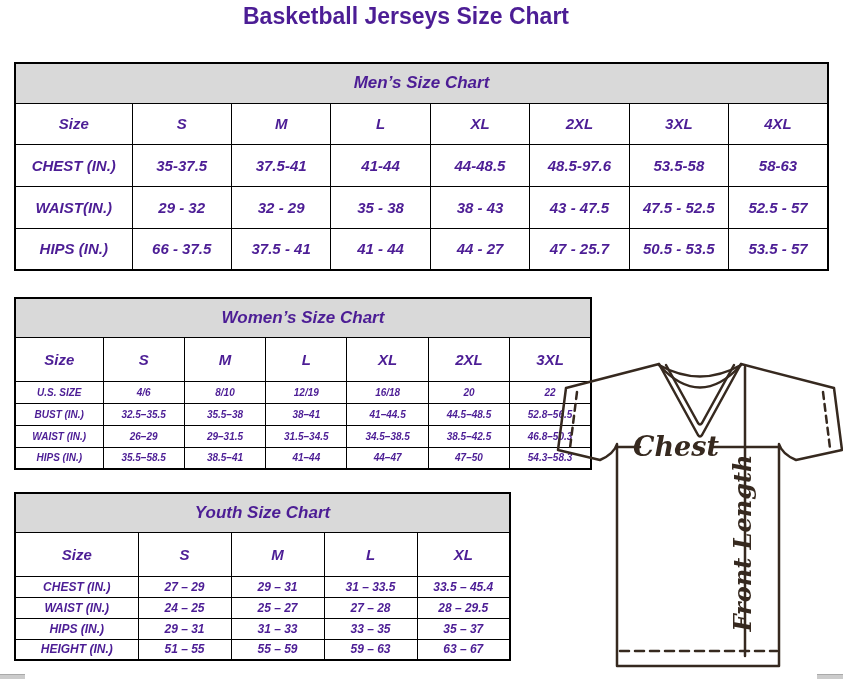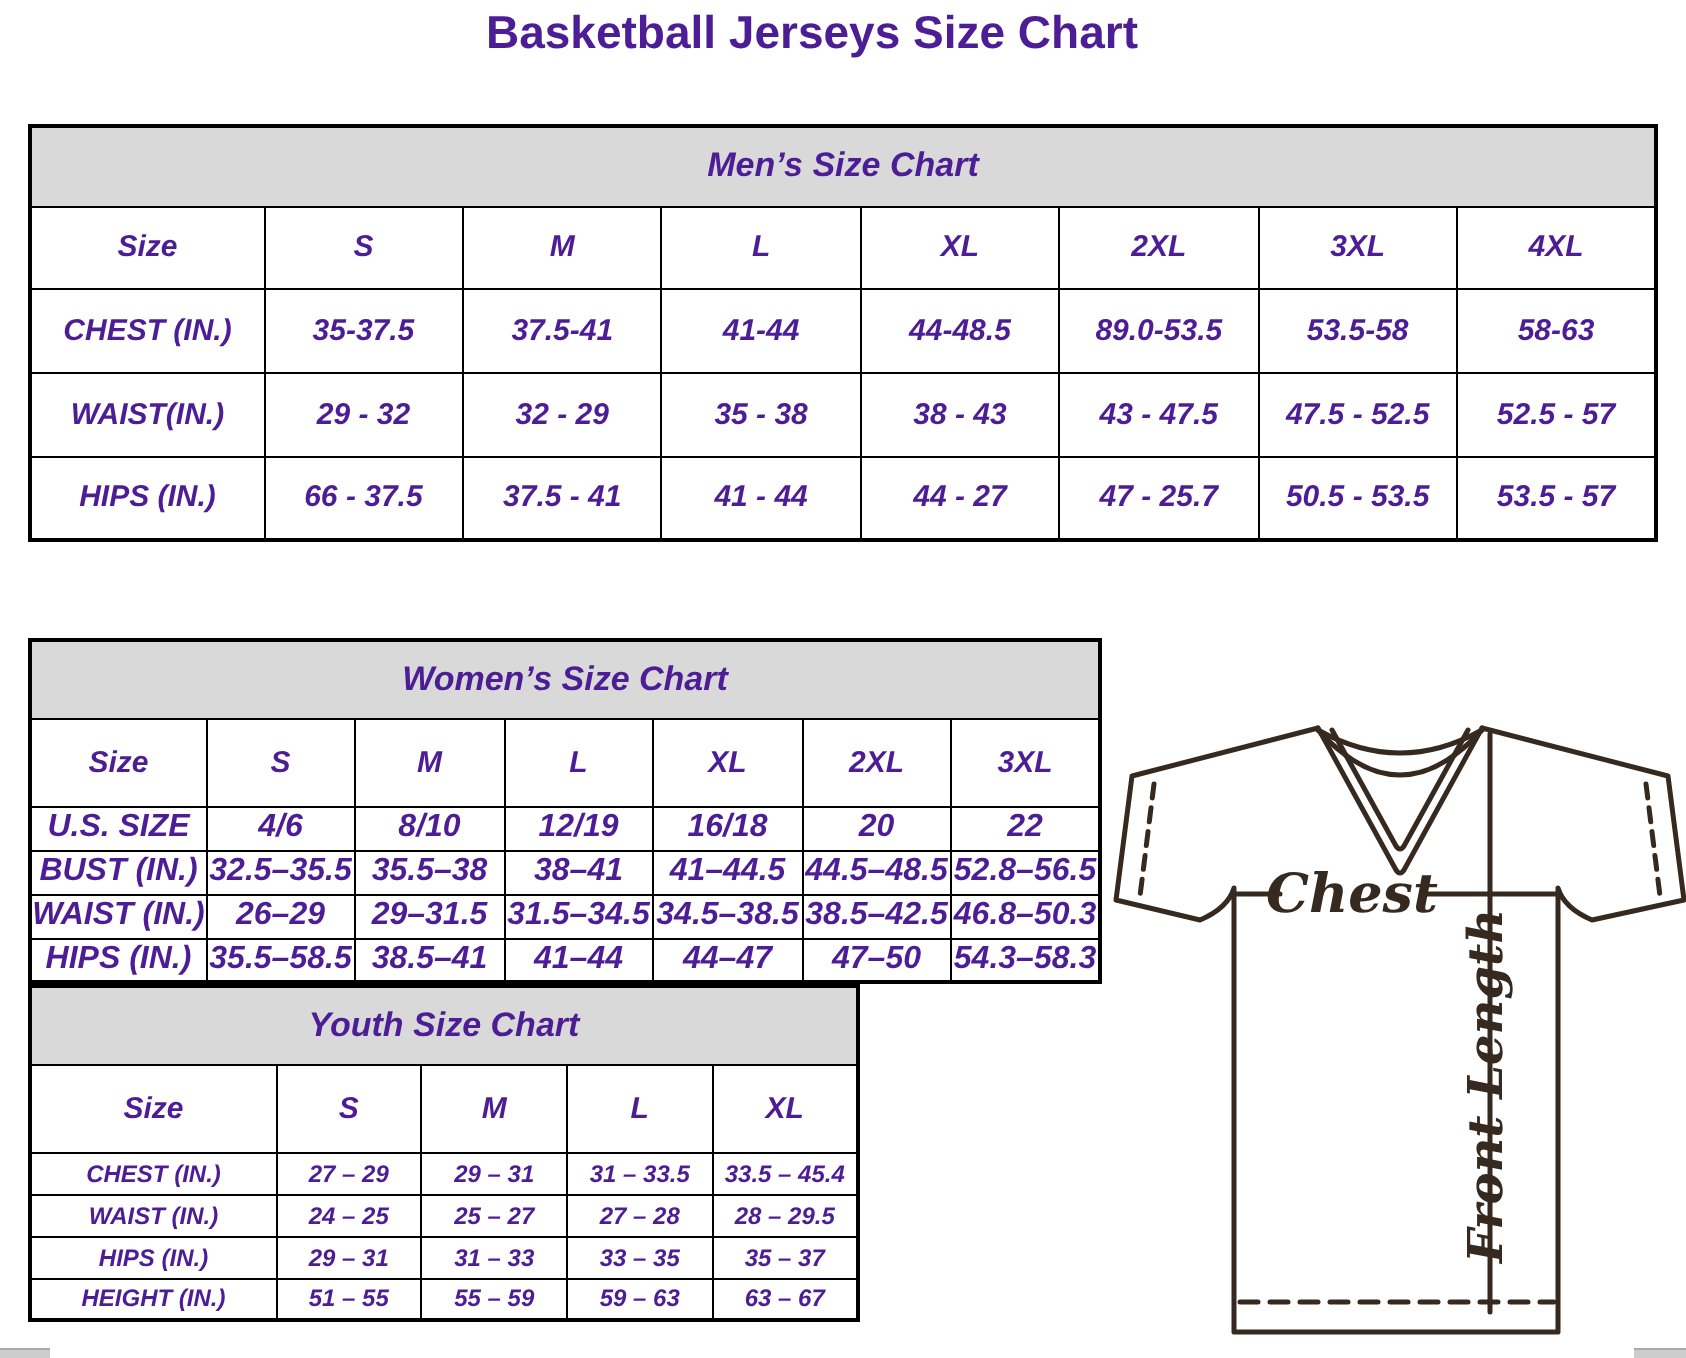--- a/index.html
+++ b/index.html
@@ -17,29 +17,29 @@
        padding:0; font-weight:bold; overflow:hidden; white-space:nowrap; }
   td.band { background:#d9d9d9; font-size:17px; border:1px solid #000; }
   
   #mens { left:14px; top:62px; width:815px; }
   #mens tr.band-row   { height:40px; }
   #mens tr.size-row   { height:41px; }
   #mens tr.data-row   { height:42px; }
   #mens td { font-size:15px; }
   #mens td.band { font-size:17px; }
   
-  #womens { left:14px; top:297px; width:537px;margin-top:22px; }
+  #womens { left:14px; top:297px; width:578px; }
   #womens tr.band-row { height:39px; }
   #womens tr.size-row { height:44px; }
   #womens tr.data-row { height:22px; }
-  #womens td { font-size:16px; }
+  #womens td { font-size:10px; }
   #womens tr.size-row td { font-size:15px; }
   #womens td.band { font-size:17px; }
   
-  #youth { left:14px; top:492px; width:416px; }
+  #youth { left:14px; top:492px; width:497px; }
   #youth tr.band-row { height:39px; }
   #youth tr.size-row { height:44px; }
   #youth tr.data-row { height:21px; }
   #youth td { font-size:12px; }
   #youth tr.size-row td { font-size:15px; }
   #youth td.band { font-size:17px; }
   
   #jersey { position:absolute; left:556px; top:358px; width:288px; height:318px; }
   #jersey text {
     font-family:"DejaVu Serif", serif; font-style:italic; font-weight:bold;
@@ -81,21 +81,21 @@
       <td>2XL</td>
       <td>3XL</td>
       <td>4XL</td>
     </tr>
     <tr class="data-row">
       <td>CHEST (IN.)</td>
       <td>35-37.5</td>
       <td>37.5-41</td>
       <td>41-44</td>
       <td>44-48.5</td>
-      <td>89.0-53.5</td>
+      <td>48.5-97.6</td>
       <td>53.5-58</td>
       <td>58-63</td>
     </tr>
     <tr class="data-row">
       <td>WAIST(IN.)</td>
       <td>29 - 32</td>
       <td>32 - 29</td>
       <td>35 - 38</td>
       <td>38 - 43</td>
       <td>43 - 47.5</td>

